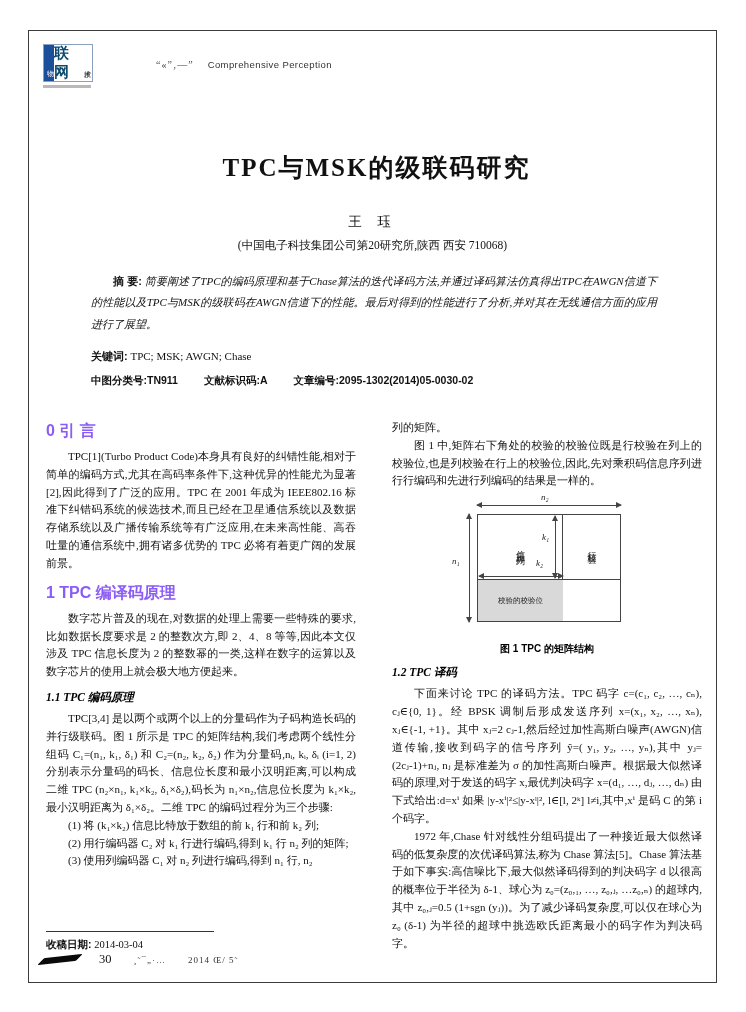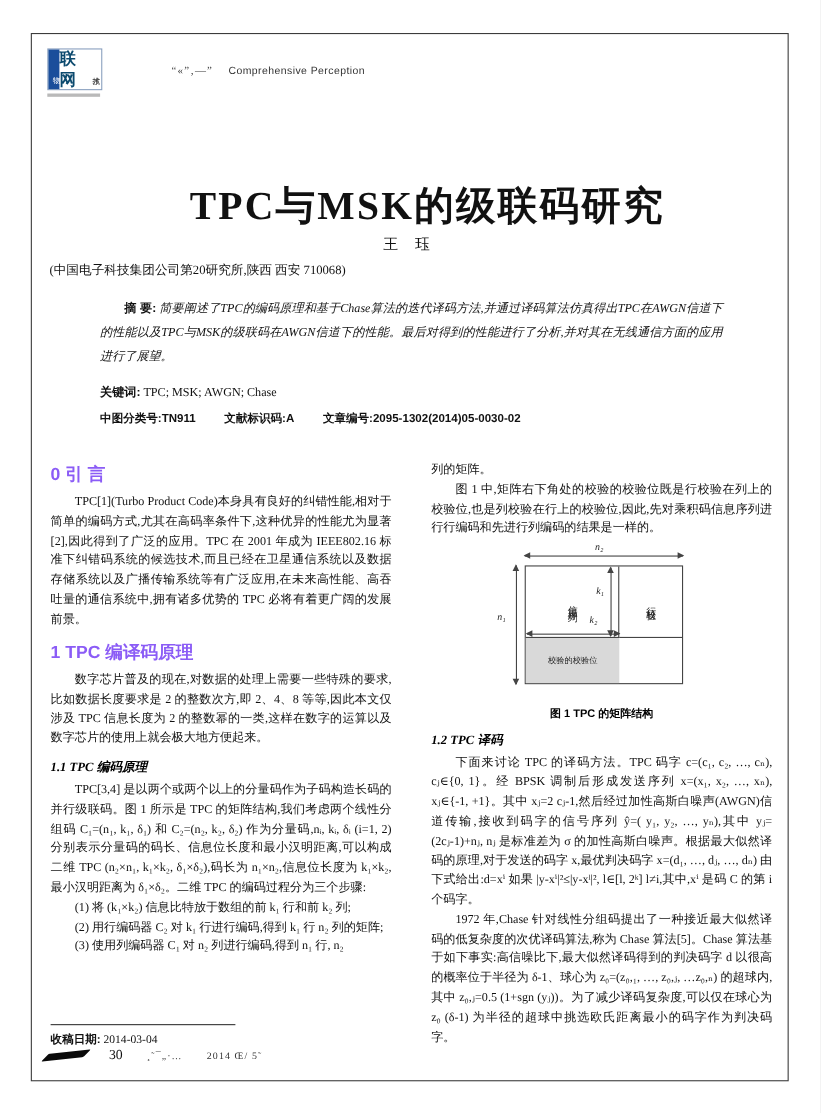--- a/index.html
+++ b/index.html
@@ -35,28 +35,28 @@
   .masthead { position:absolute; left:127px; top:28px; display:flex; align-items:baseline; gap:14px; }
   .mast-decor { font-size:10px; color:#444; letter-spacing:1px; }
   .mast-slogan {
     font-size:9.5px; color:#333; letter-spacing:.4px;
     font-family:"Liberation Sans","DejaVu Sans",sans-serif;
   }
 
   
   .title {
     position:absolute; top:116px; left:0; width:100%; text-align:center;
-    font-size:36px; font-weight:bold; letter-spacing:2px; margin:16px;
+    font-size:25px; font-weight:bold; letter-spacing:2px; margin:4px;
   }
   .author {
     position:absolute; top:182px; left:0; width:100%; text-align:center;
     font-size:13.5px; letter-spacing:6px;
   }
   .affiliation {
-    position:absolute; top:207px; left:16px; width:100%; 
+    position:absolute; top:207px; left:0; width:100%; text-align:center;
     font-size:11.5px; color:#111;
   }
 
   
   .abstract {
     position:absolute; left:62px; top:240px; width:566px;
     font-size:11px; line-height:1.95; text-align:justify; text-indent:2em;
   }
   .abs-body { font-style:italic; }
   .lab { font-family:"Liberation Sans","DejaVu Sans",sans-serif; font-weight:bold; font-style:normal; }

